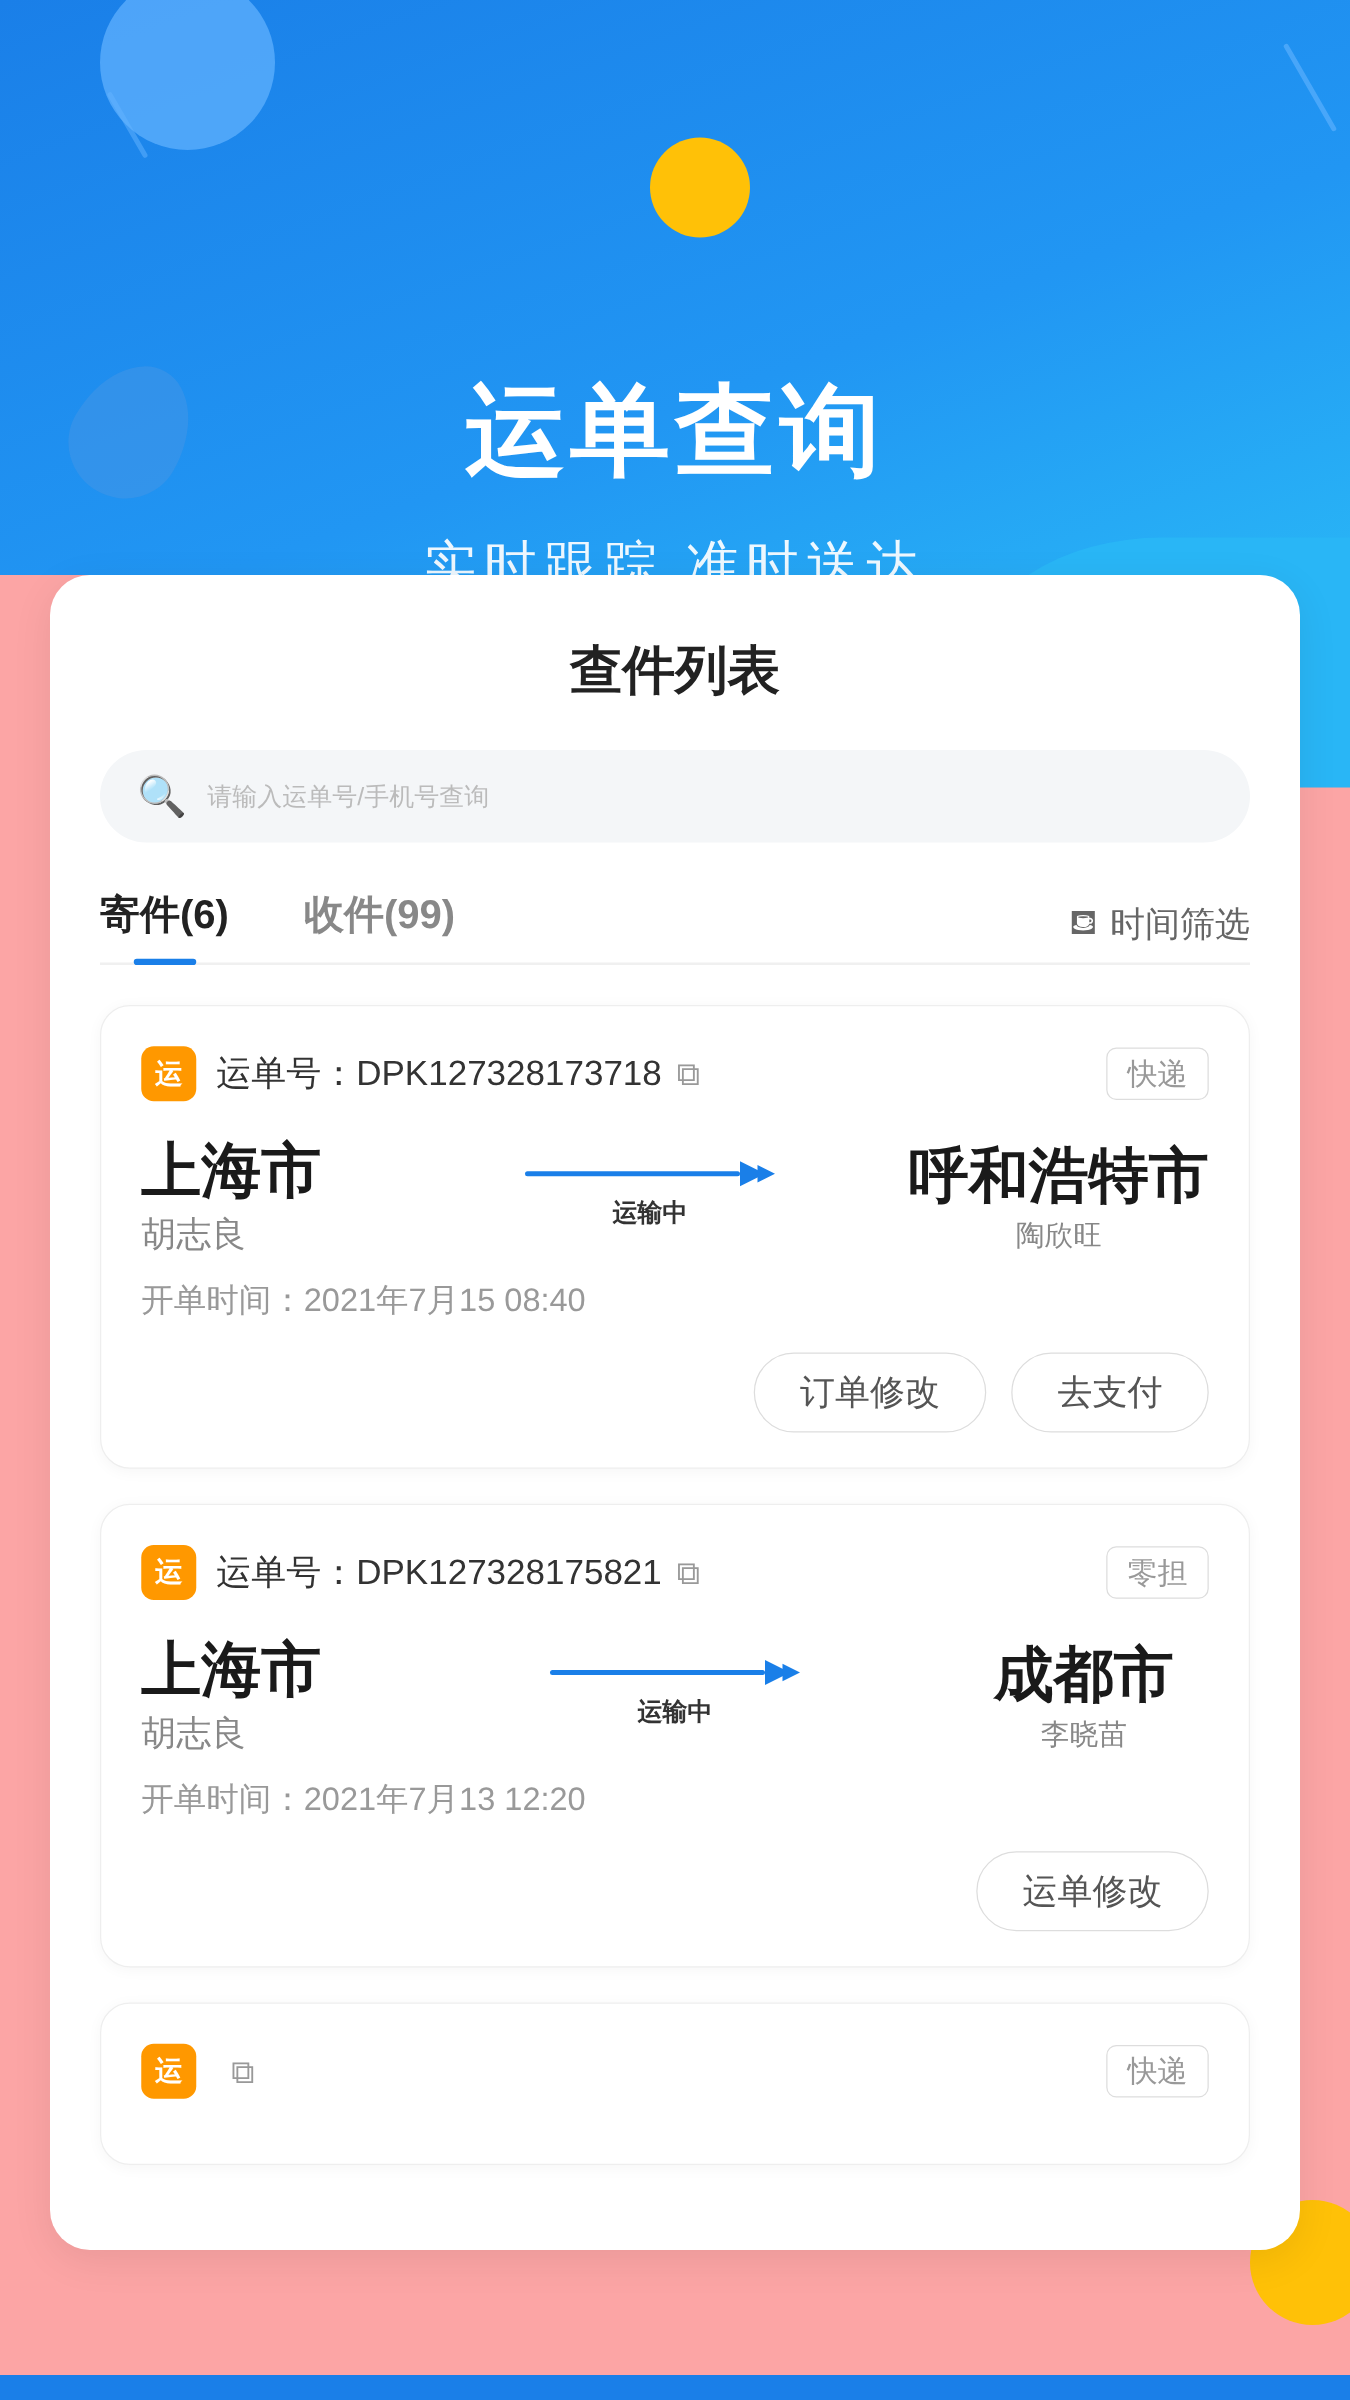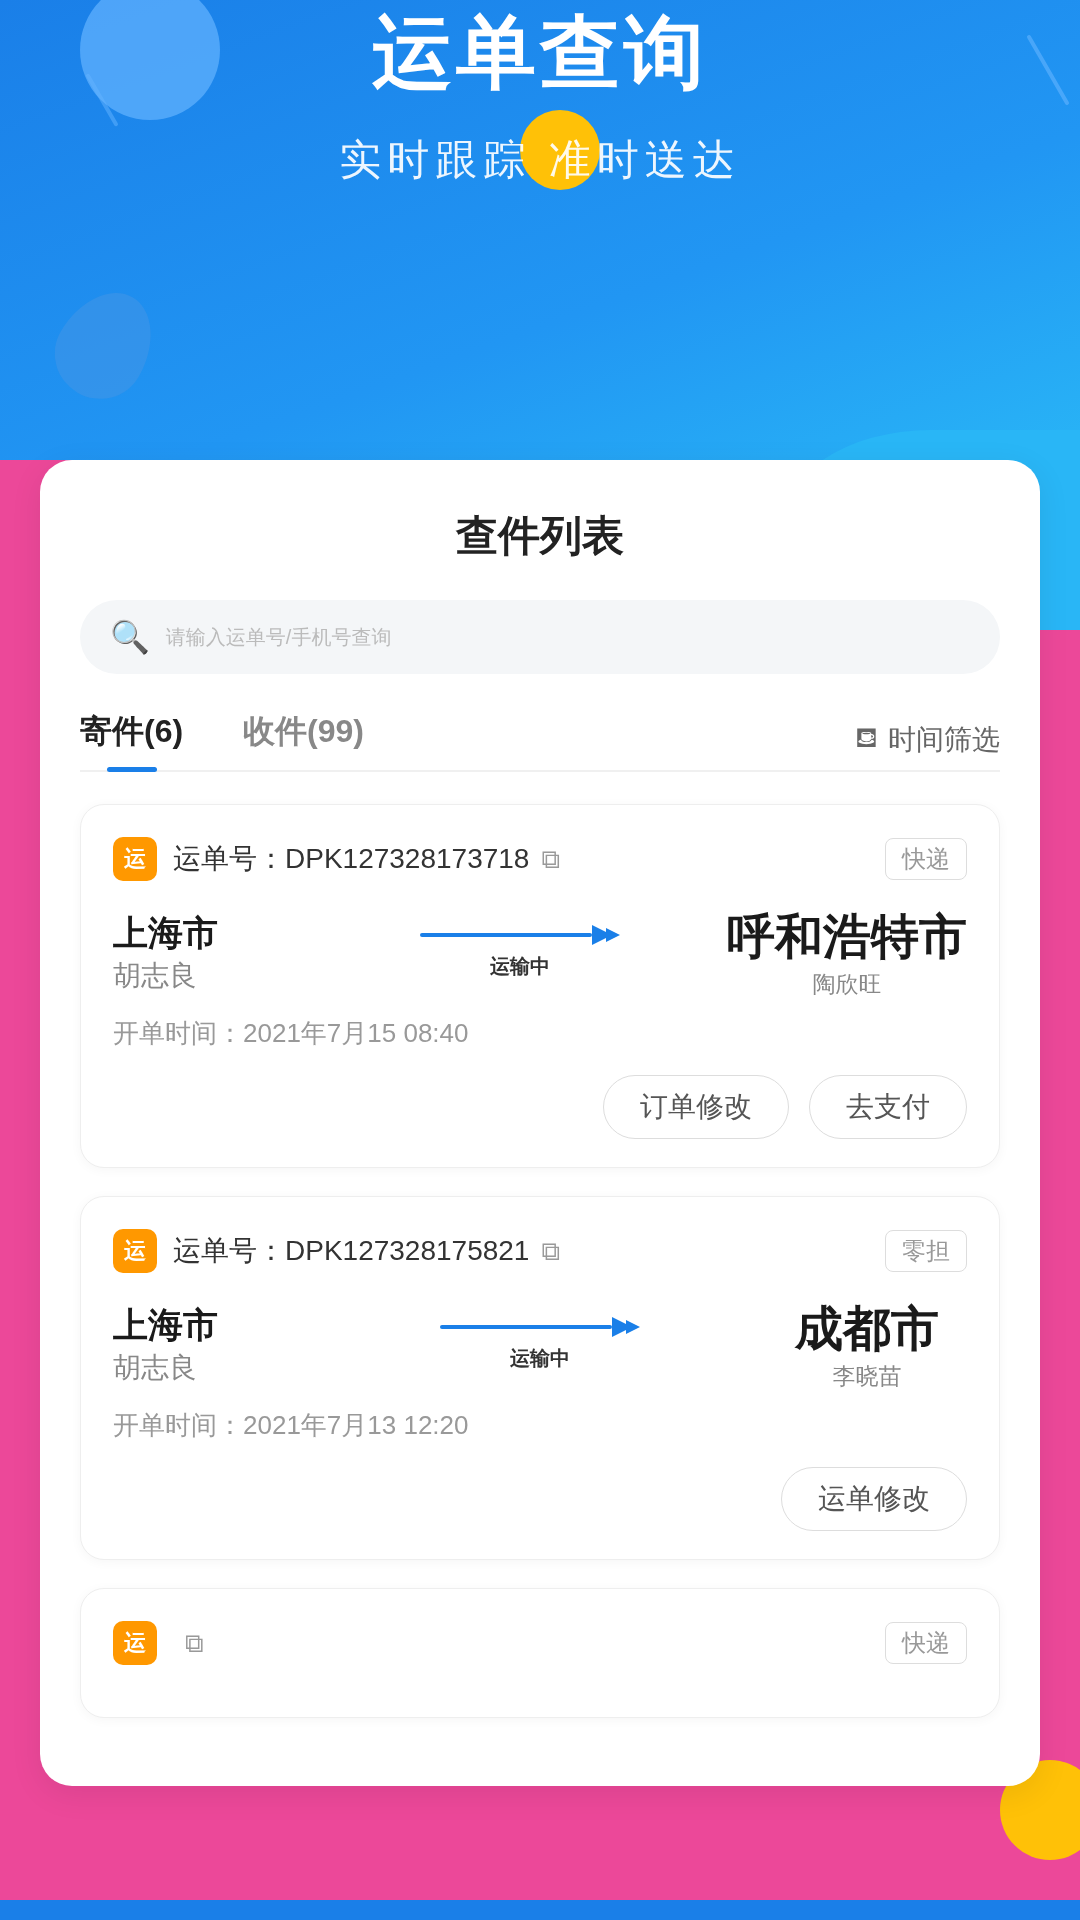--- a/index.html
+++ b/index.html
@@ -16,21 +16,21 @@
     
     .hero {
       background: linear-gradient(160deg, #1a7fe8 0%, #2196f3 60%, #29b6f6 100%);
       width: 100%;
       height: 480px;
       position: relative;
       overflow: hidden;
       display: flex;
       flex-direction: column;
       align-items: center;
-      justify-content: flex-start;
+      justify-content: flex-end;
     }
 
     .hero-circle-tl {
       position: absolute;
       top: -20px;
       left: 80px;
       width: 140px;
       height: 140px;
       background: rgba(100, 180, 255, 0.7);
       border-radius: 50%;
@@ -93,21 +93,21 @@
       font-size: 42px;
       color: rgba(255,255,255,0.92);
       font-weight: 400;
       position: relative;
       z-index: 2;
       letter-spacing: 6px;
     }
 
     
     .content-area {
-      background: #ec4899;
+      background: #fca5a5;
       min-height: 1440px;
       position: relative;
       padding: 0 40px 60px;
     }
 
     
     .teal-blob {
       position: absolute;
       top: -30px;
       right: 0;
@@ -251,21 +251,21 @@
     }
 
     
     .route-row {
       display: flex;
       align-items: center;
       justify-content: space-between;
       margin-bottom: 16px;
     }
     .route-city {
-      font-size: 35px;
+      font-size: 48px;
       font-weight: 700;
       color: #1a1a1a;
       min-width: 200px;
     }
     .route-arrow-area {
       display: flex;
       flex-direction: column;
       align-items: center;
       flex: 1;
     }

